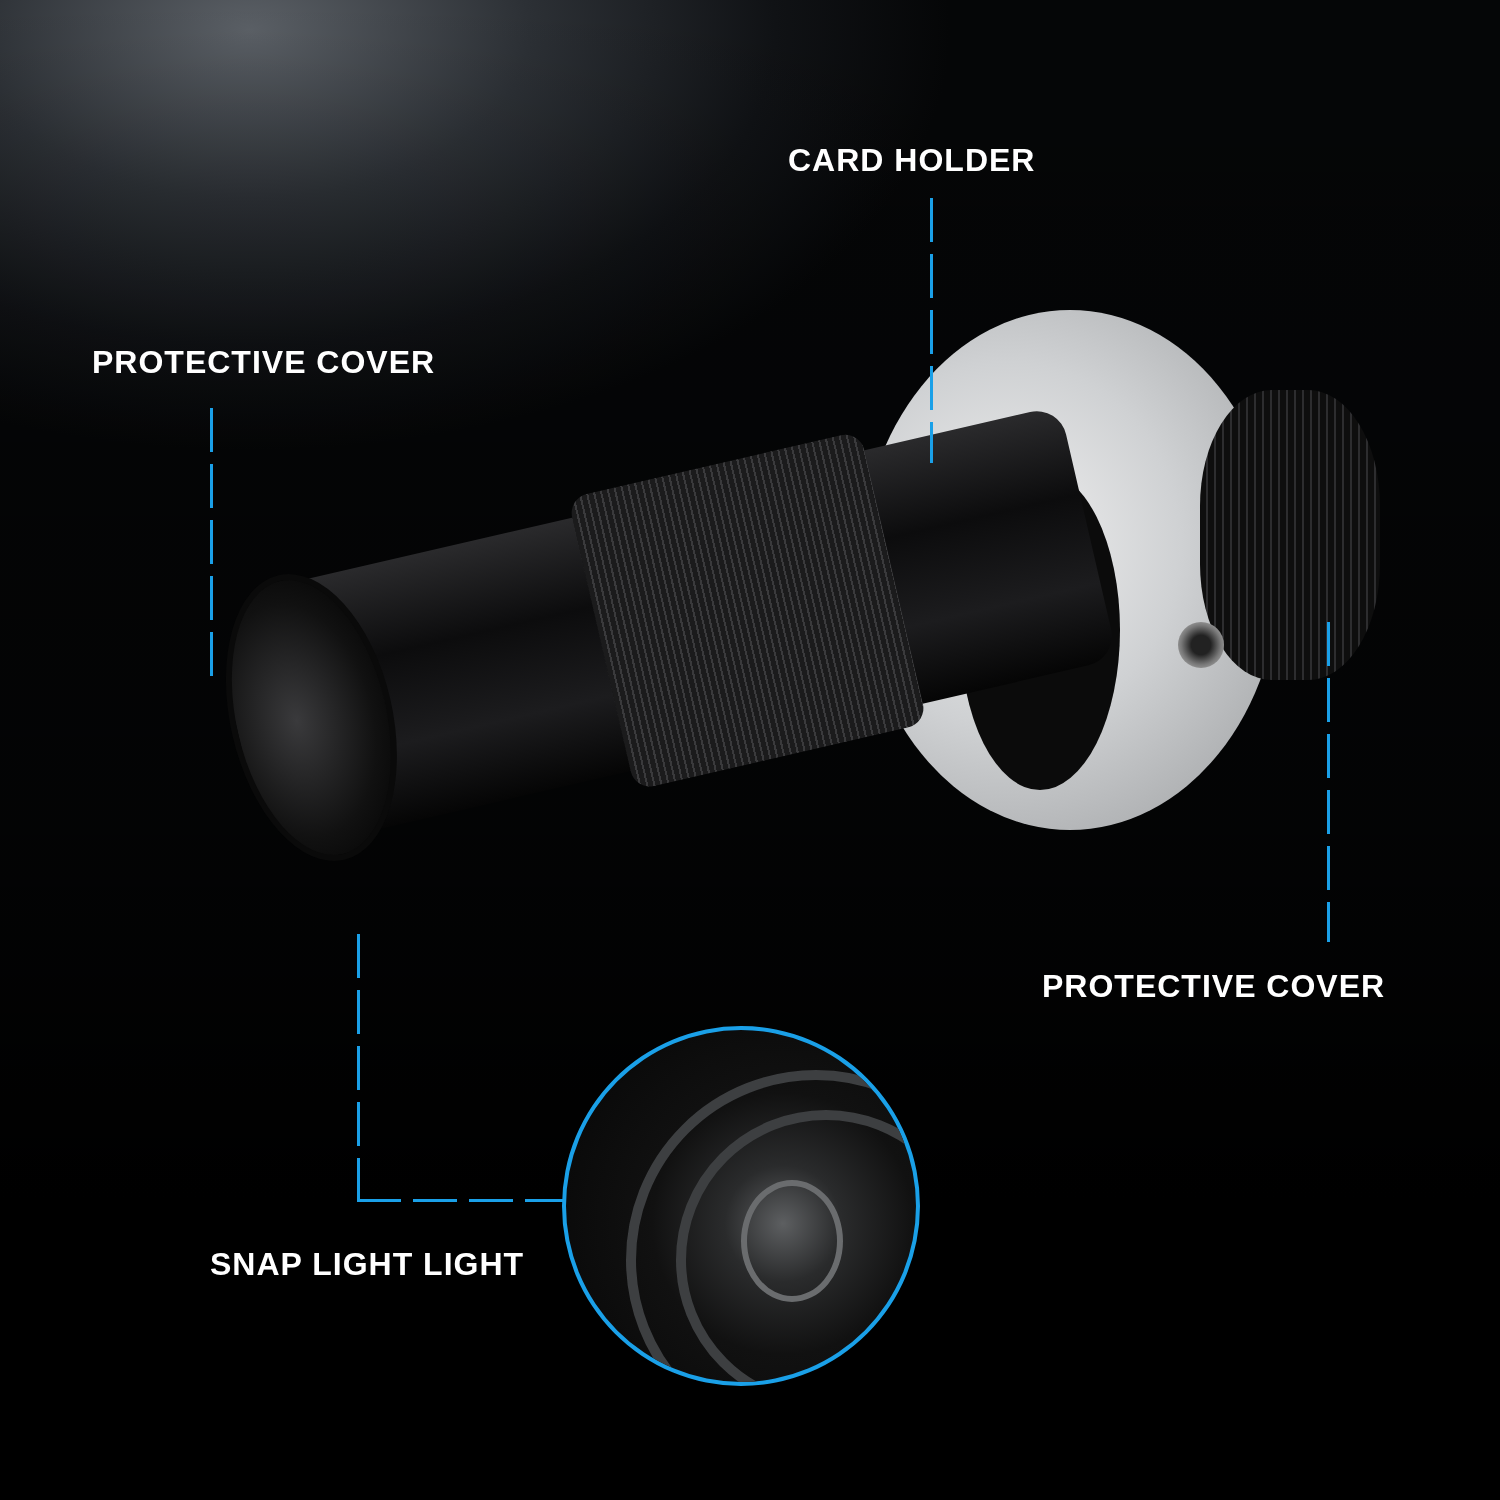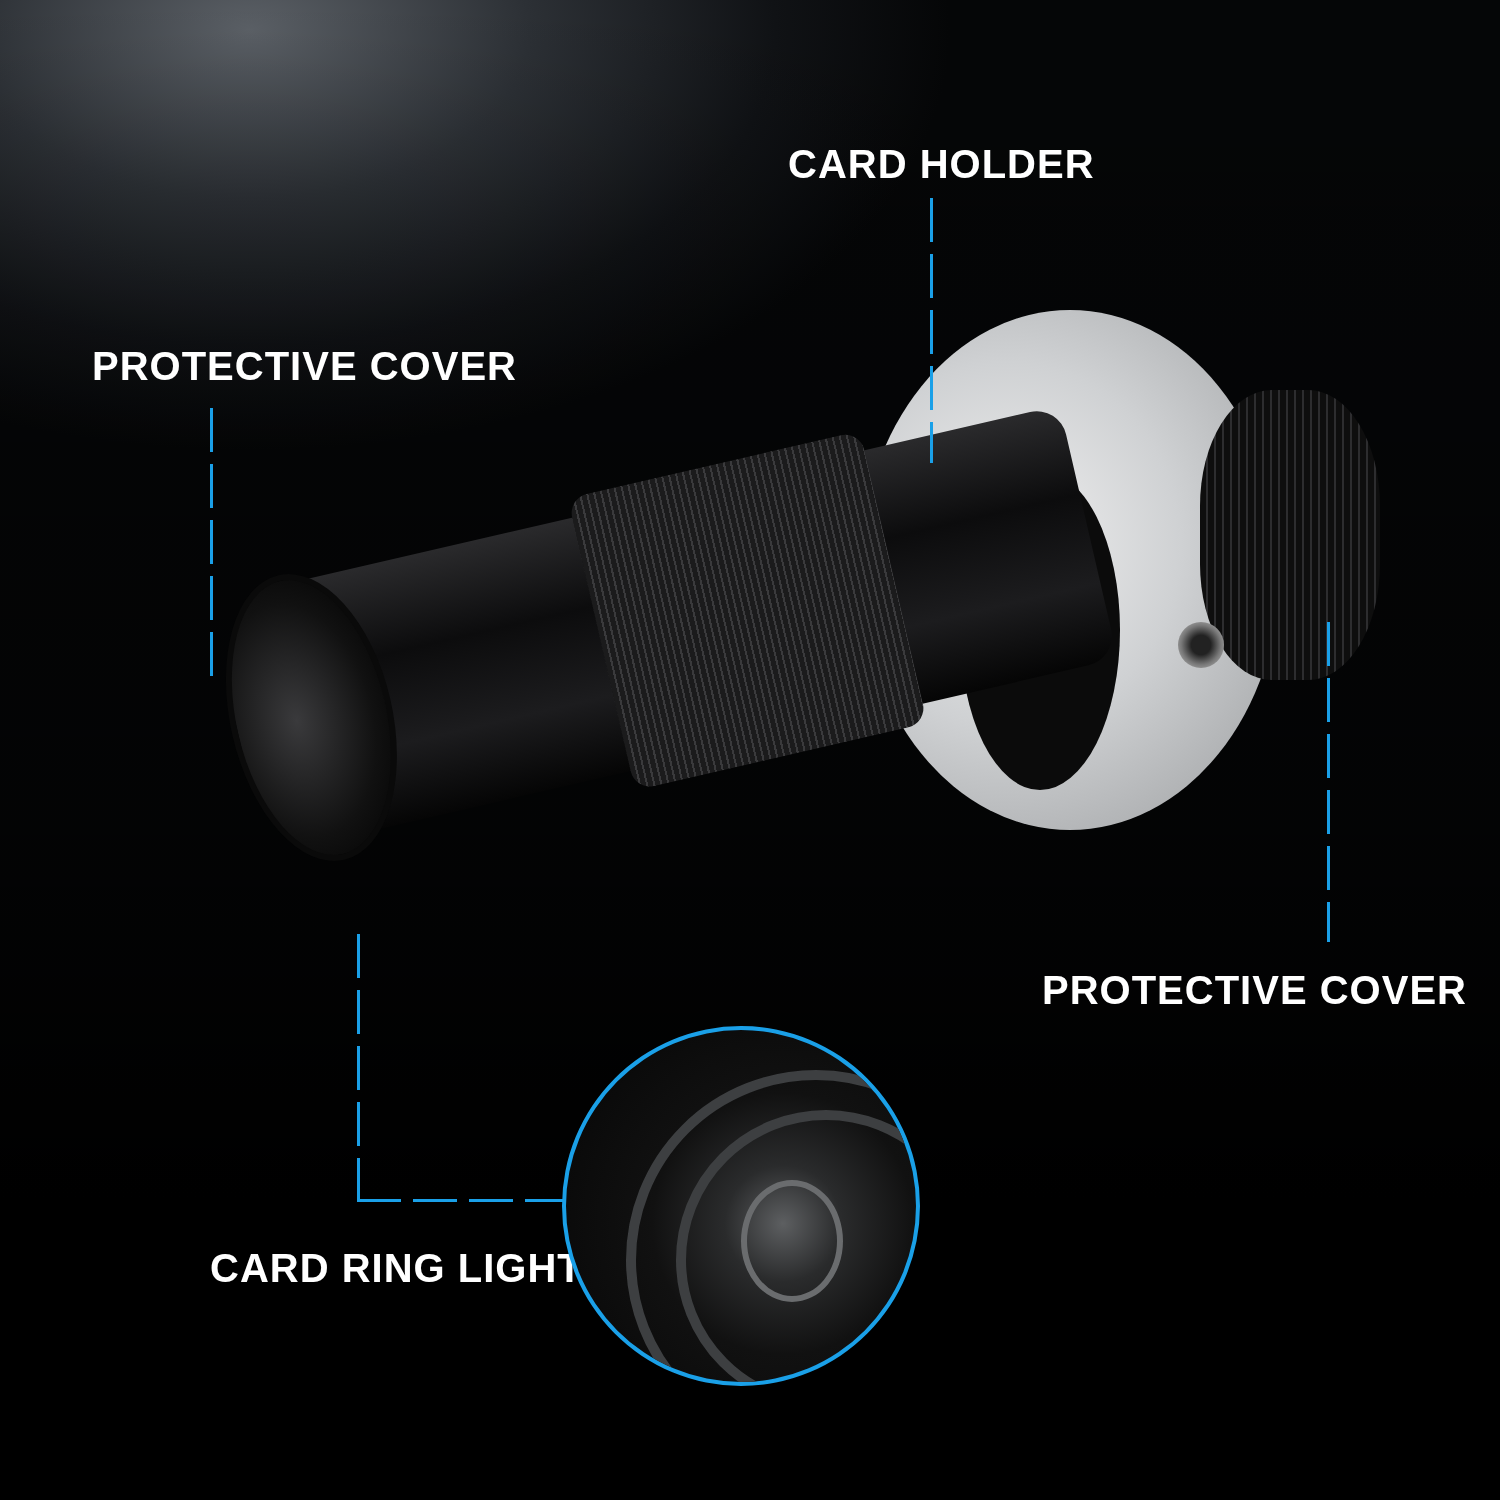--- a/index.html
+++ b/index.html
@@ -1,20 +1,20 @@
 <!DOCTYPE html>
 <html><head>
 <meta charset="utf-8">
 <style>
   html,body{margin:0;padding:0;}
   body{width:1500px;height:1500px;overflow:hidden;position:relative;
     background:radial-gradient(ellipse 700px 420px at 250px 30px,#5b6066 0%,#2c3035 40%,#101215 75%,#050607 100%);
     font-family:"Liberation Sans",sans-serif;}
   .bg2{position:absolute;inset:0;background:linear-gradient(180deg,rgba(0,0,0,0) 0%,rgba(0,0,0,0.4) 55%,#000 80%);}
-  .label{position:absolute;color:#fff;font-weight:bold;font-size:40px;letter-spacing:1px;white-space:nowrap;}
+  .label{position:absolute;color:#fff;font-weight:bold;font-size:32px;letter-spacing:1px;white-space:nowrap;}
   .vdash{position:absolute;width:3px;background:repeating-linear-gradient(180deg,#1aa0e8 0 44px,transparent 44px 56px);}
   .hdash{position:absolute;height:3px;background:repeating-linear-gradient(90deg,#1aa0e8 0 44px,transparent 44px 56px);}
   
   .tube{position:absolute;left:230px;top:560px;width:900px;height:330px;
     transform:rotate(-13deg);transform-origin:0 50%;}
   .body{position:absolute;left:80px;top:40px;width:800px;height:260px;border-radius:30px;
     background:linear-gradient(180deg,#2a2a2c 0%,#0c0c0d 35%,#1c1c1e 70%,#050505 100%);}
   .knurl{position:absolute;left:380px;top:20px;width:300px;height:300px;border-radius:20px;
     background:repeating-linear-gradient(90deg,#1b1b1c 0 5px,#3a3a3c 5px 7px),#111;}
   .cap-left{position:absolute;left:0;top:30px;width:150px;height:280px;border-radius:50%/50%;
@@ -53,19 +53,19 @@
 <div class="vdash" style="left:930px;top:198px;height:265px;"></div>
 
 <div class="label" style="left:92px;top:344px;">PROTECTIVE COVER</div>
 <div class="vdash" style="left:210px;top:408px;height:268px;"></div>
 
 <div class="vdash" style="left:1327px;top:622px;height:320px;"></div>
 <div class="label" style="left:1042px;top:968px;">PROTECTIVE COVER</div>
 
 <div class="vdash" style="left:357px;top:934px;height:266px;"></div>
 <div class="hdash" style="left:357px;top:1199px;width:208px;"></div>
-<div class="label" style="left:210px;top:1246px;">CARD RING LIGHT</div>
+<div class="label" style="left:210px;top:1246px;">SNAP LIGHT LIGHT</div>
 
 <div class="inset">
   <div class="ring" style="left:60px;top:40px;width:360px;height:360px;"></div>
   <div class="ring" style="left:110px;top:80px;width:280px;height:280px;"></div>
   <div class="ring" style="left:175px;top:150px;width:90px;height:110px;border-width:6px;border-color:#6a6c6e;"></div>
 </div>
 
 </body></html>

